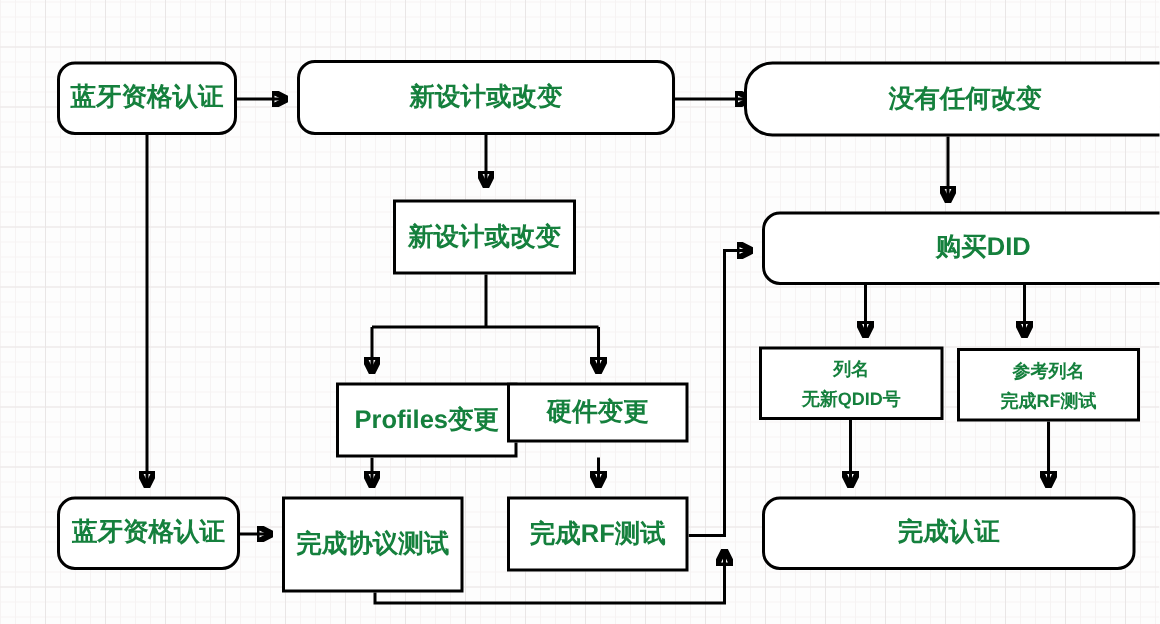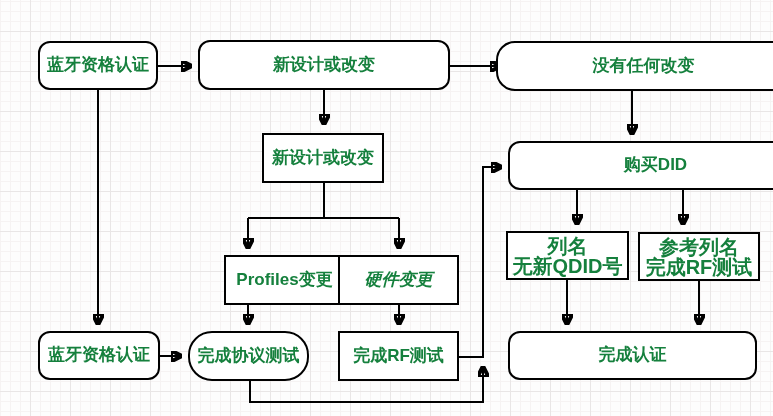--- a/index.html
+++ b/index.html
@@ -40,21 +40,21 @@
     align-items: center;
     justify-content: center;
     text-align: center;
     font-weight: bold;
     font-size: 17px;
     color: #15803d;
     line-height: 1.2;
     cursor: default;
   }
   .node.rounded { border-radius: 12px; }
-  .node.twoline { font-size: 20px; line-height: 20px; }
+  .node.twoline { font-size: 12px; line-height: 20px; }
 </style>
 </head>
 <body>
 
 <div id="canvas">
 
   <svg id="edges" viewBox="0 0 773 416" xmlns="http://www.w3.org/2000/svg">
     <defs>
       <marker id="arr" markerWidth="5.5" markerHeight="5.5" refX="5" refY="2.75" orient="auto">
         <path d="M0,0 L5.5,2.75 L0,5.5 Z" fill="#000" stroke="none"></path>
@@ -96,29 +96,29 @@
   </div>
 
   <div class="node rounded" style="left:508px; top:141px; width:295px; height:49px;">
     <span>购买DID</span>
   </div>
 
   <div class="node" style="left:188px; top:255px; width:121px; height:50px;margin-left:36px;">
     <span>Profiles变更</span>
   </div>
 
-  <div class="node" style="left:338px; top:255px; width:121px; height:50px;font-style:italic;">
+  <div class="node" style="left:338px; top:255px; width:121px; height:40px;">
     <span>硬件变更</span>
   </div>
 
   <div class="node rounded" style="left:38px; top:331px; width:122px; height:49px;">
     <span>蓝牙资格认证</span>
   </div>
 
-  <div class="node" style="left:188px; top:331px; width:121px; height:50px;border-radius:24px;">
+  <div class="node" style="left:188px; top:331px; width:121px; height:64px;">
     <span>完成协议测试</span>
   </div>
 
   <div class="node" style="left:338px; top:331px; width:121px; height:50px;text-align:center;">
     <span>完成RF测试</span>
   </div>
 
   <div class="node twoline" style="left:506px; top:231px; width:123px; height:49px;">
     <span>列名</span>
     <span>无新QDID号</span>

